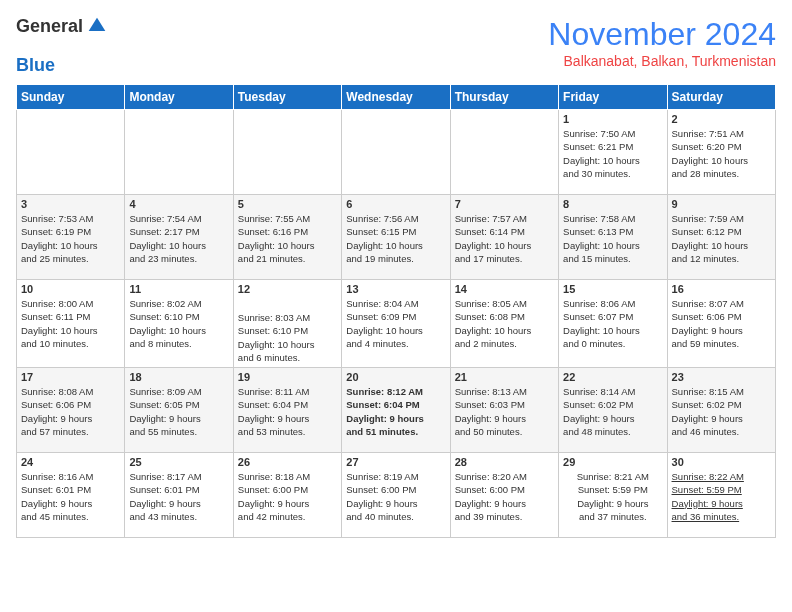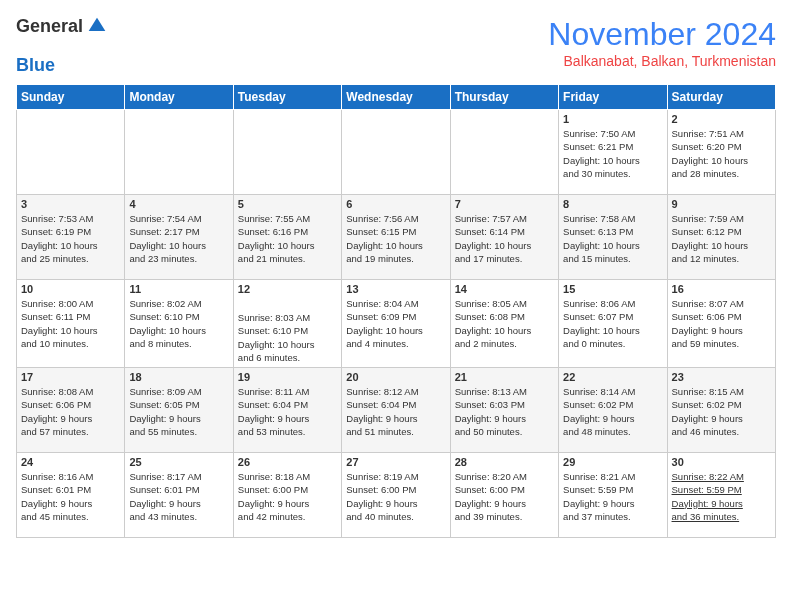--- a/index.html
+++ b/index.html
@@ -267,21 +267,21 @@
         </td>
         <td>
           <span class="day-num">19</span>
           <div class="day-info" style="white-space: pre-line;">Sunrise: 8:11 AM
 Sunset: 6:04 PM
 Daylight: 9 hours
 and 53 minutes.</div>
         </td>
         <td>
           <span class="day-num">20</span>
-          <div class="day-info" style="white-space: pre-line;">Sunrise: 8:12 AM
+          <div class="day-info" style="white-space: pre-line; font-weight: bold;">Sunrise: 8:12 AM
 Sunset: 6:04 PM
 Daylight: 9 hours
 and 51 minutes.</div>
         </td>
         <td>
           <span class="day-num">21</span>
           <div class="day-info" style="white-space: pre-line;">Sunrise: 8:13 AM
 Sunset: 6:03 PM
 Daylight: 9 hours
 and 50 minutes.</div>
@@ -332,21 +332,21 @@
         </td>
         <td>
           <span class="day-num">28</span>
           <div class="day-info" style="white-space: pre-line;">Sunrise: 8:20 AM
 Sunset: 6:00 PM
 Daylight: 9 hours
 and 39 minutes.</div>
         </td>
         <td>
           <span class="day-num">29</span>
-          <div class="day-info" style="white-space: pre-line;">Sunrise: 8:21 AM
+          <div class="day-info" style="white-space: pre-line; text-align: center;">Sunrise: 8:21 AM
 Sunset: 5:59 PM
 Daylight: 9 hours
 and 37 minutes.</div>
         </td>
         <td>
           <span class="day-num">30</span>
           <div class="day-info" style="white-space: pre-line; text-decoration: underline;">Sunrise: 8:22 AM
 Sunset: 5:59 PM
 Daylight: 9 hours
 and 36 minutes.</div>

